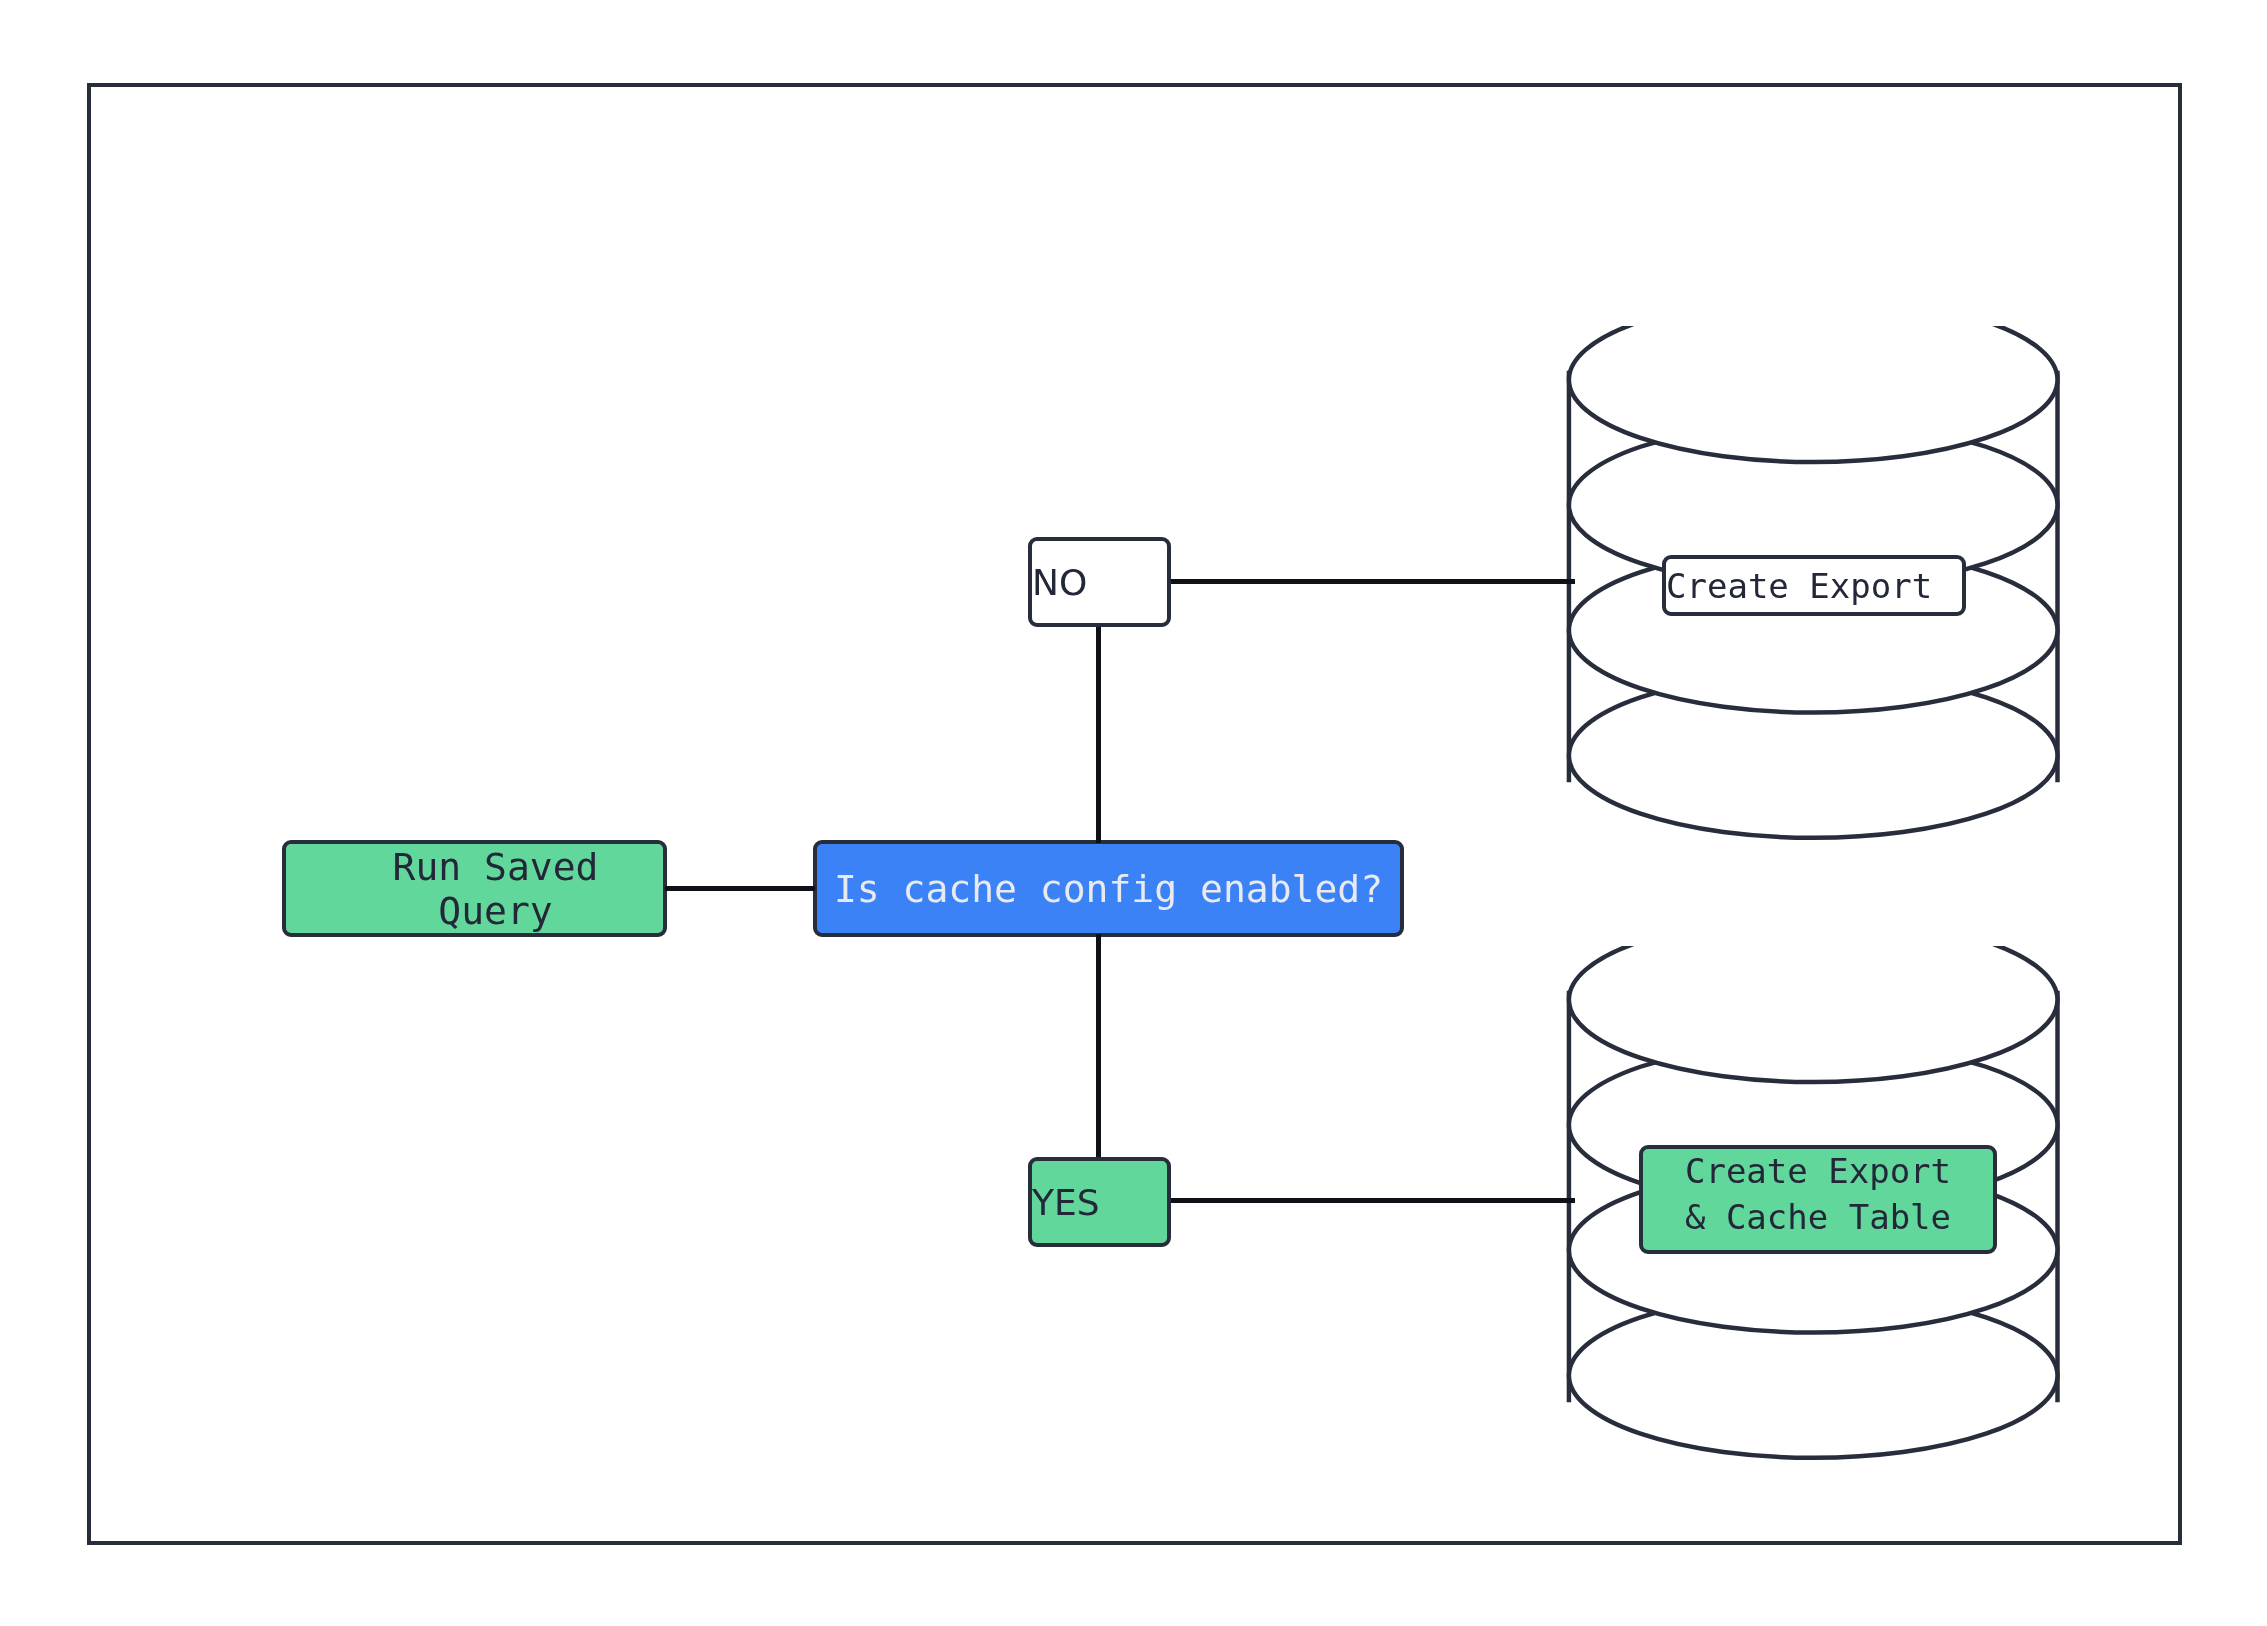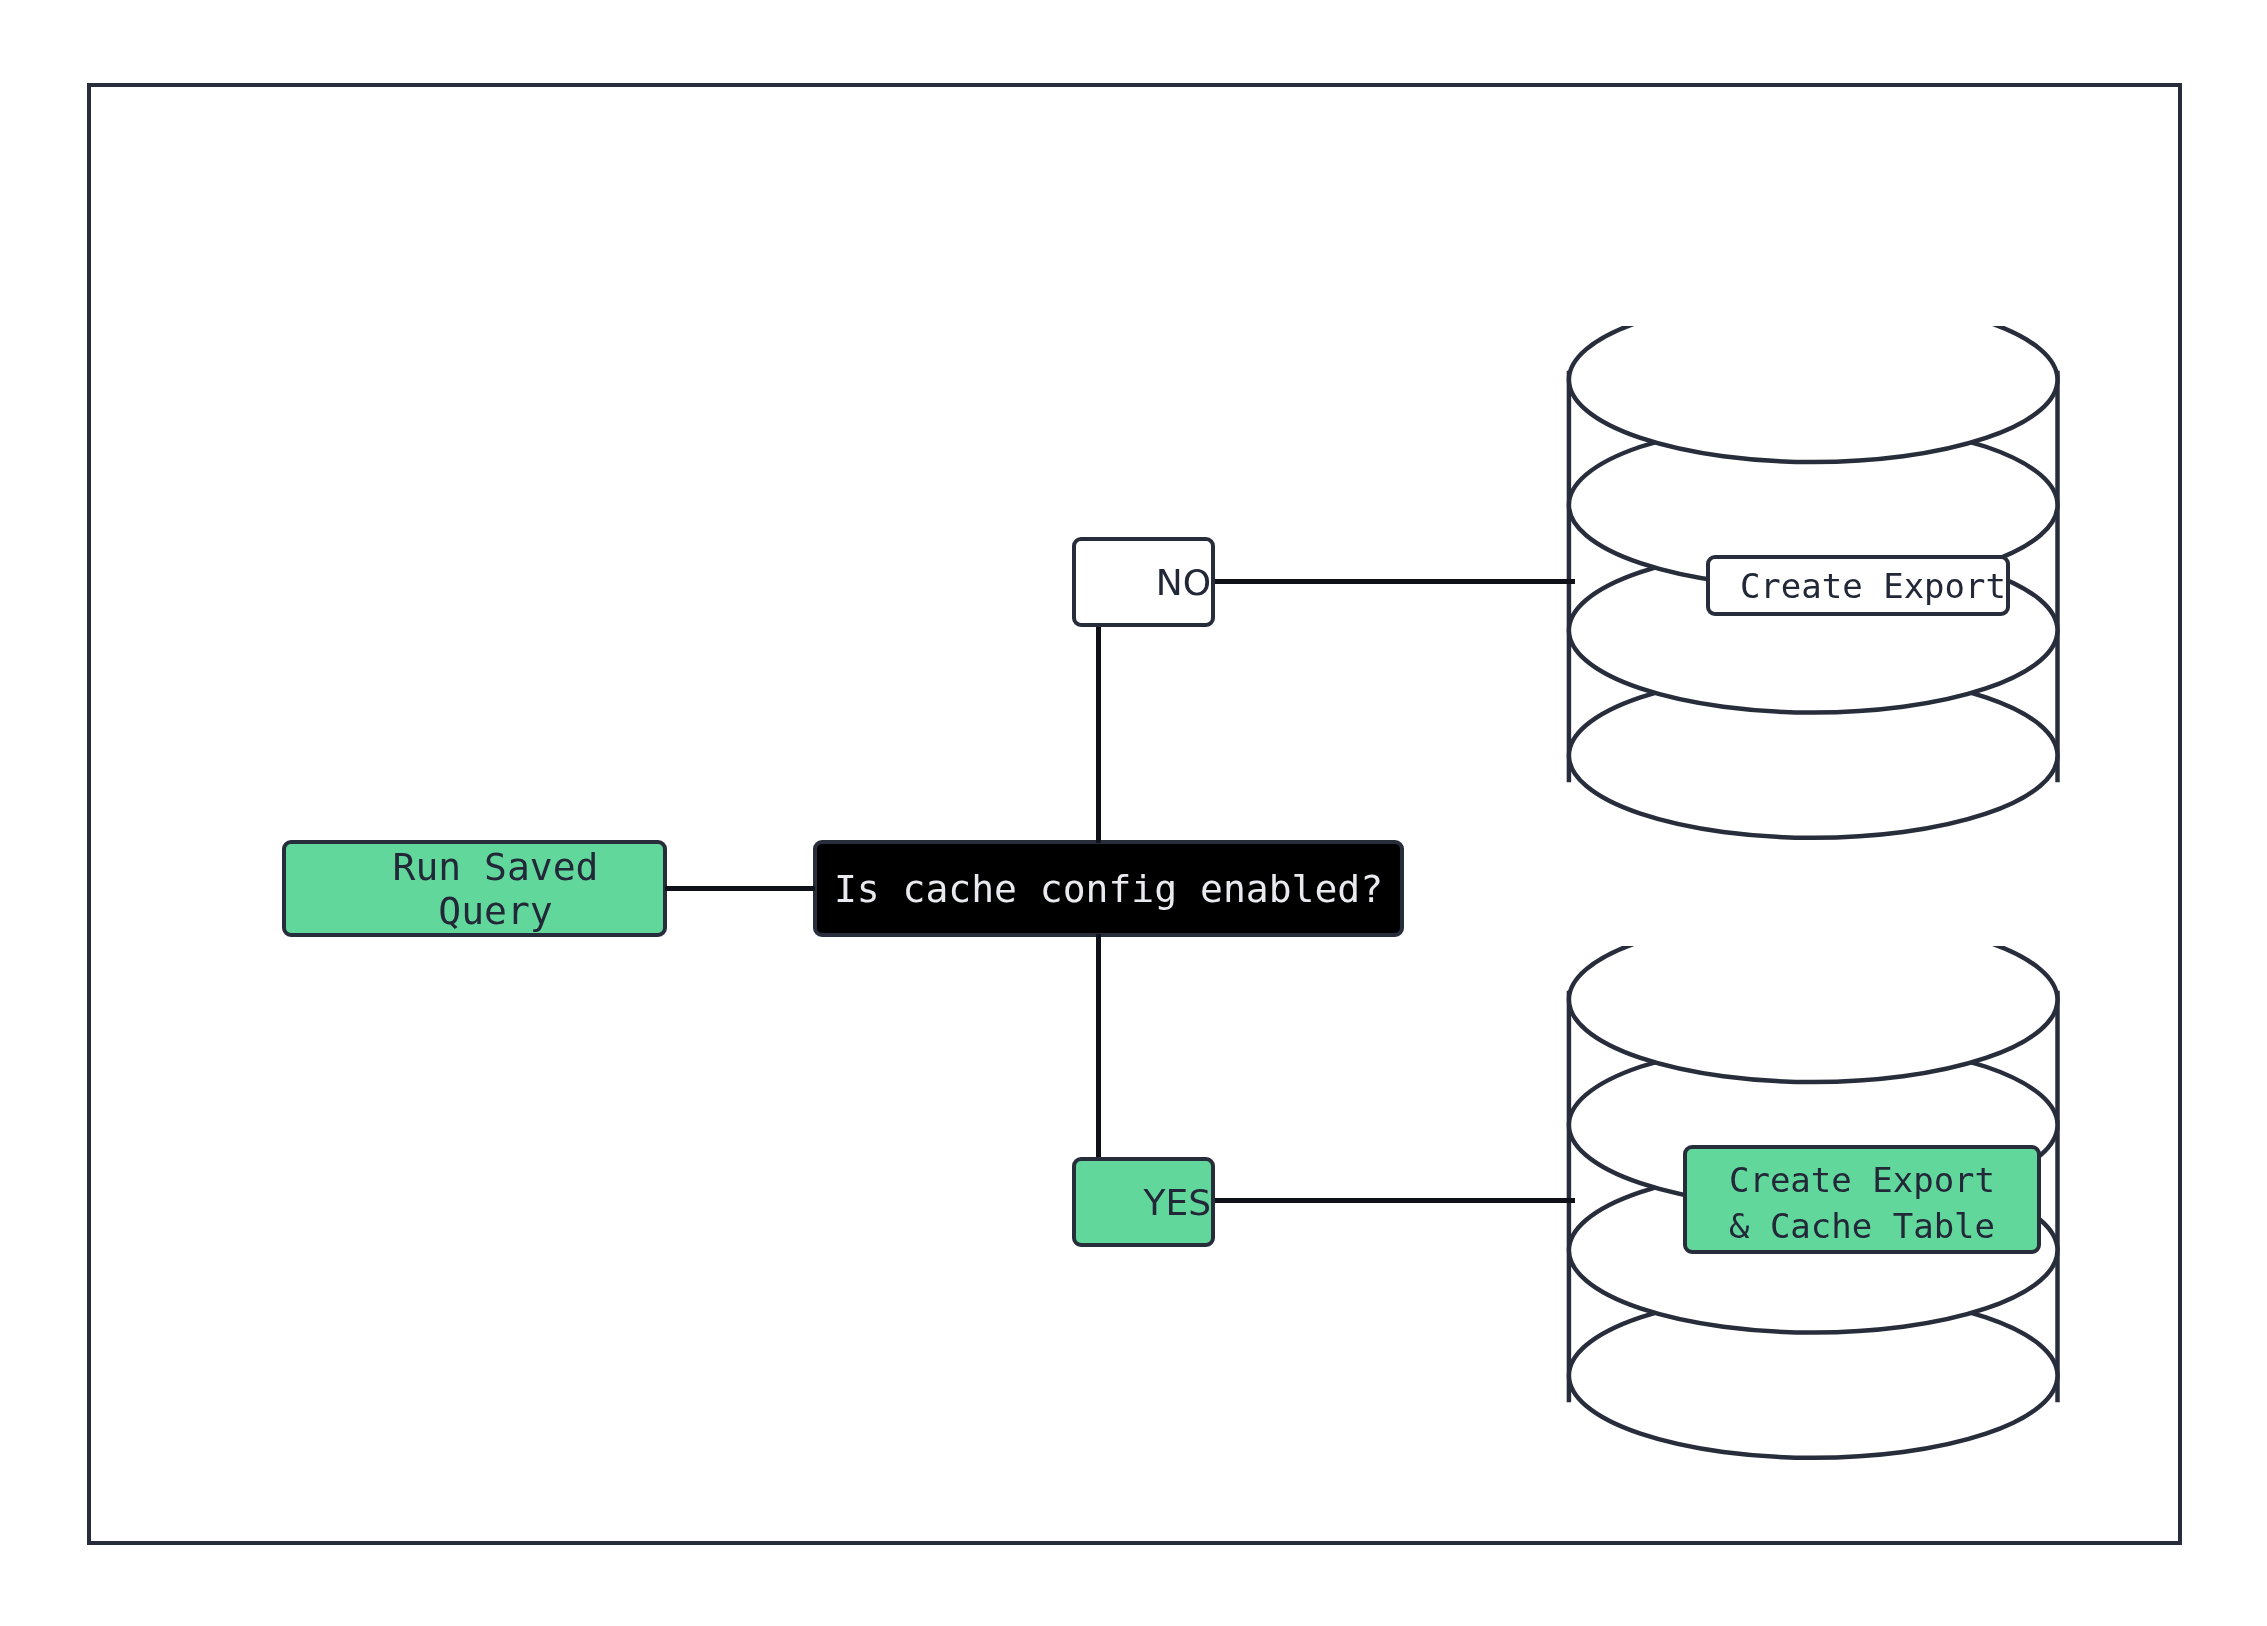--- a/index.html
+++ b/index.html
@@ -65,37 +65,36 @@
     display: flex;
     align-items: center;
     justify-content: center;
     text-align: center;
     font-family: "DejaVu Sans Mono", "Liberation Mono", monospace;
     color: #232838;
     background: #ffffff;
   }
 
   .node.green   { background: #62d79c; padding-left: 42px; }
-  .node.darkbox { background: #000000; color: #e9eaef; }
+  .node.darkbox { background: #3b82f6; color: #e9eaef; }
 
   .label-node {
     position: absolute;
     box-sizing: border-box;
     border: 4.5px solid #282d3c;
     border-radius: 9px;
     background: #ffffff;
     display: flex;
     align-items: center;
-    justify-content: flex-end;
+    justify-content: flex-start;
     text-align: center;
     font-family: "DejaVu Sans", "Liberation Sans", sans-serif;
     font-size: 36px;
     color: #232838;
     z-index: 6;
-    margin-left: 44px;
   }
   .label-node.green { background: #62d79c; }
 
   
   #node-run-saved-query {
     left: 282px;  top: 840px;  width: 385px; height: 97px;
     font-size: 38px;
   }
   #node-decision {
     left: 813px; top: 840px; width: 591px; height: 97px;

